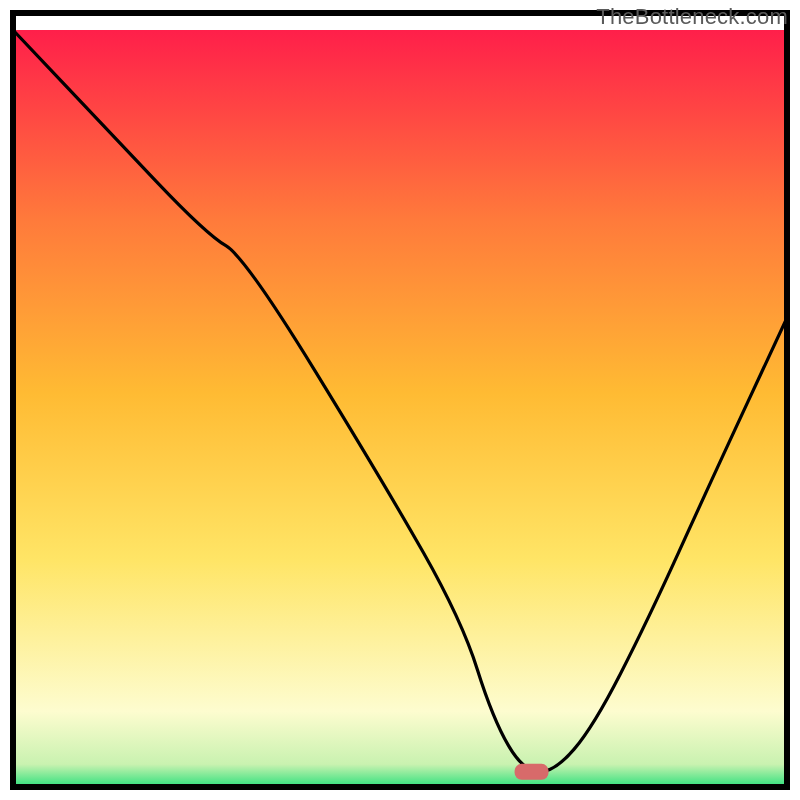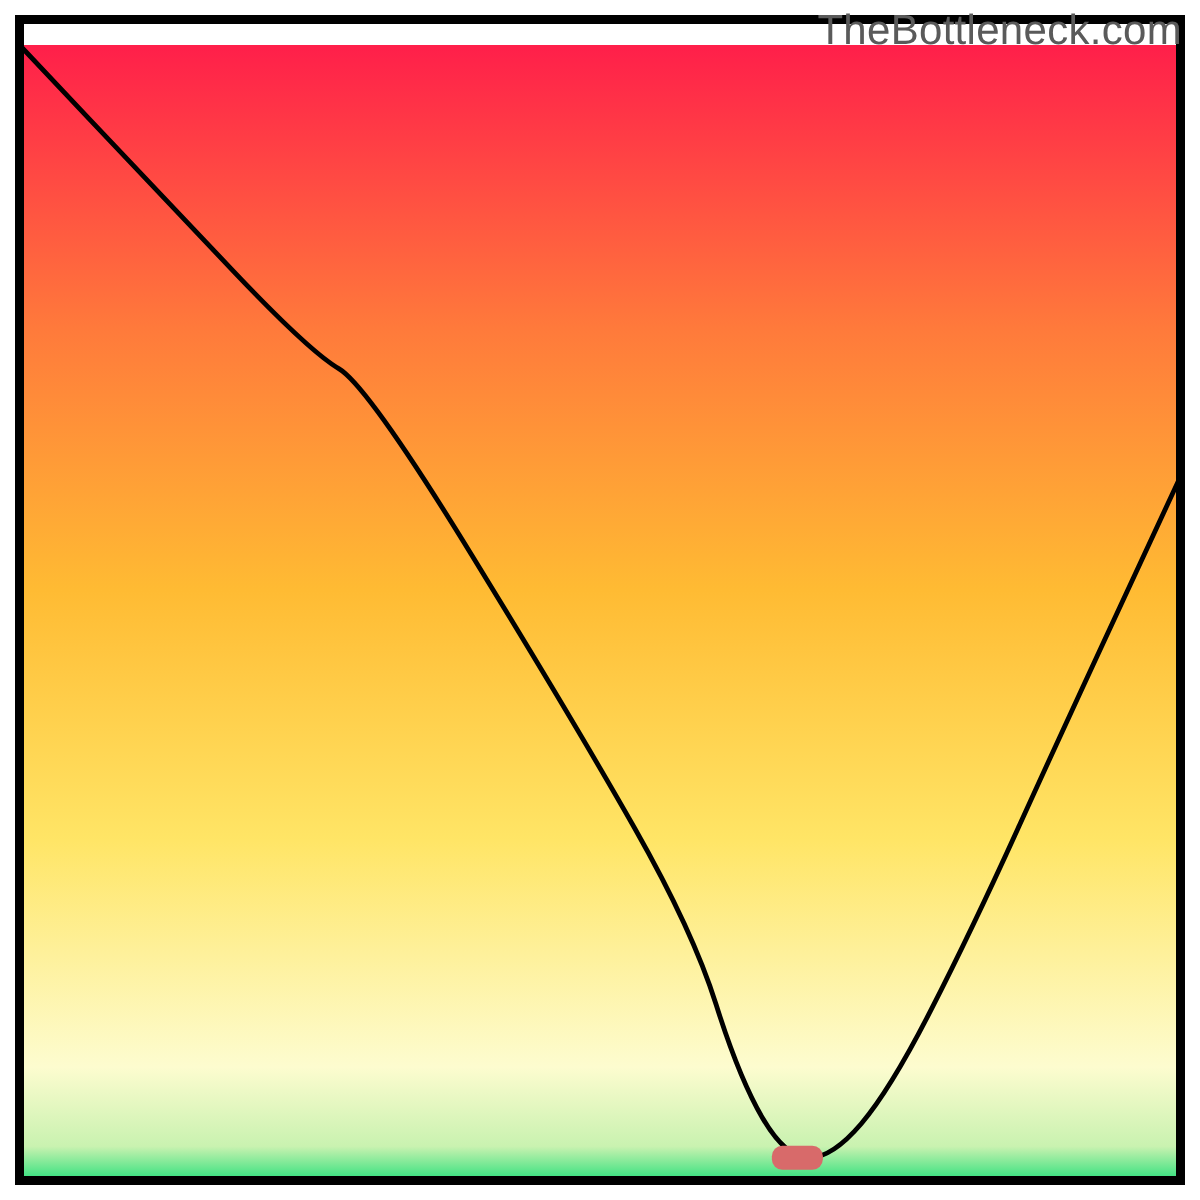--- a/index.html
+++ b/index.html
@@ -9,21 +9,21 @@
     height: 800px;
     position: relative;
     background: #fff;
     font-family: Arial, Helvetica, sans-serif;
   }
   .watermark {
     position: absolute;
     top: 4px;
     right: 12px;
     color: #5a5a5a;
-    font-size: 28px;
+    font-size: 22px;
     font-weight: 400;
     letter-spacing: 0.2px;
     z-index: 10;
   }
   .plot-container {
     position: absolute;
     left: 5px;
     top: 5px;
     width: 790px;
     height: 790px;

